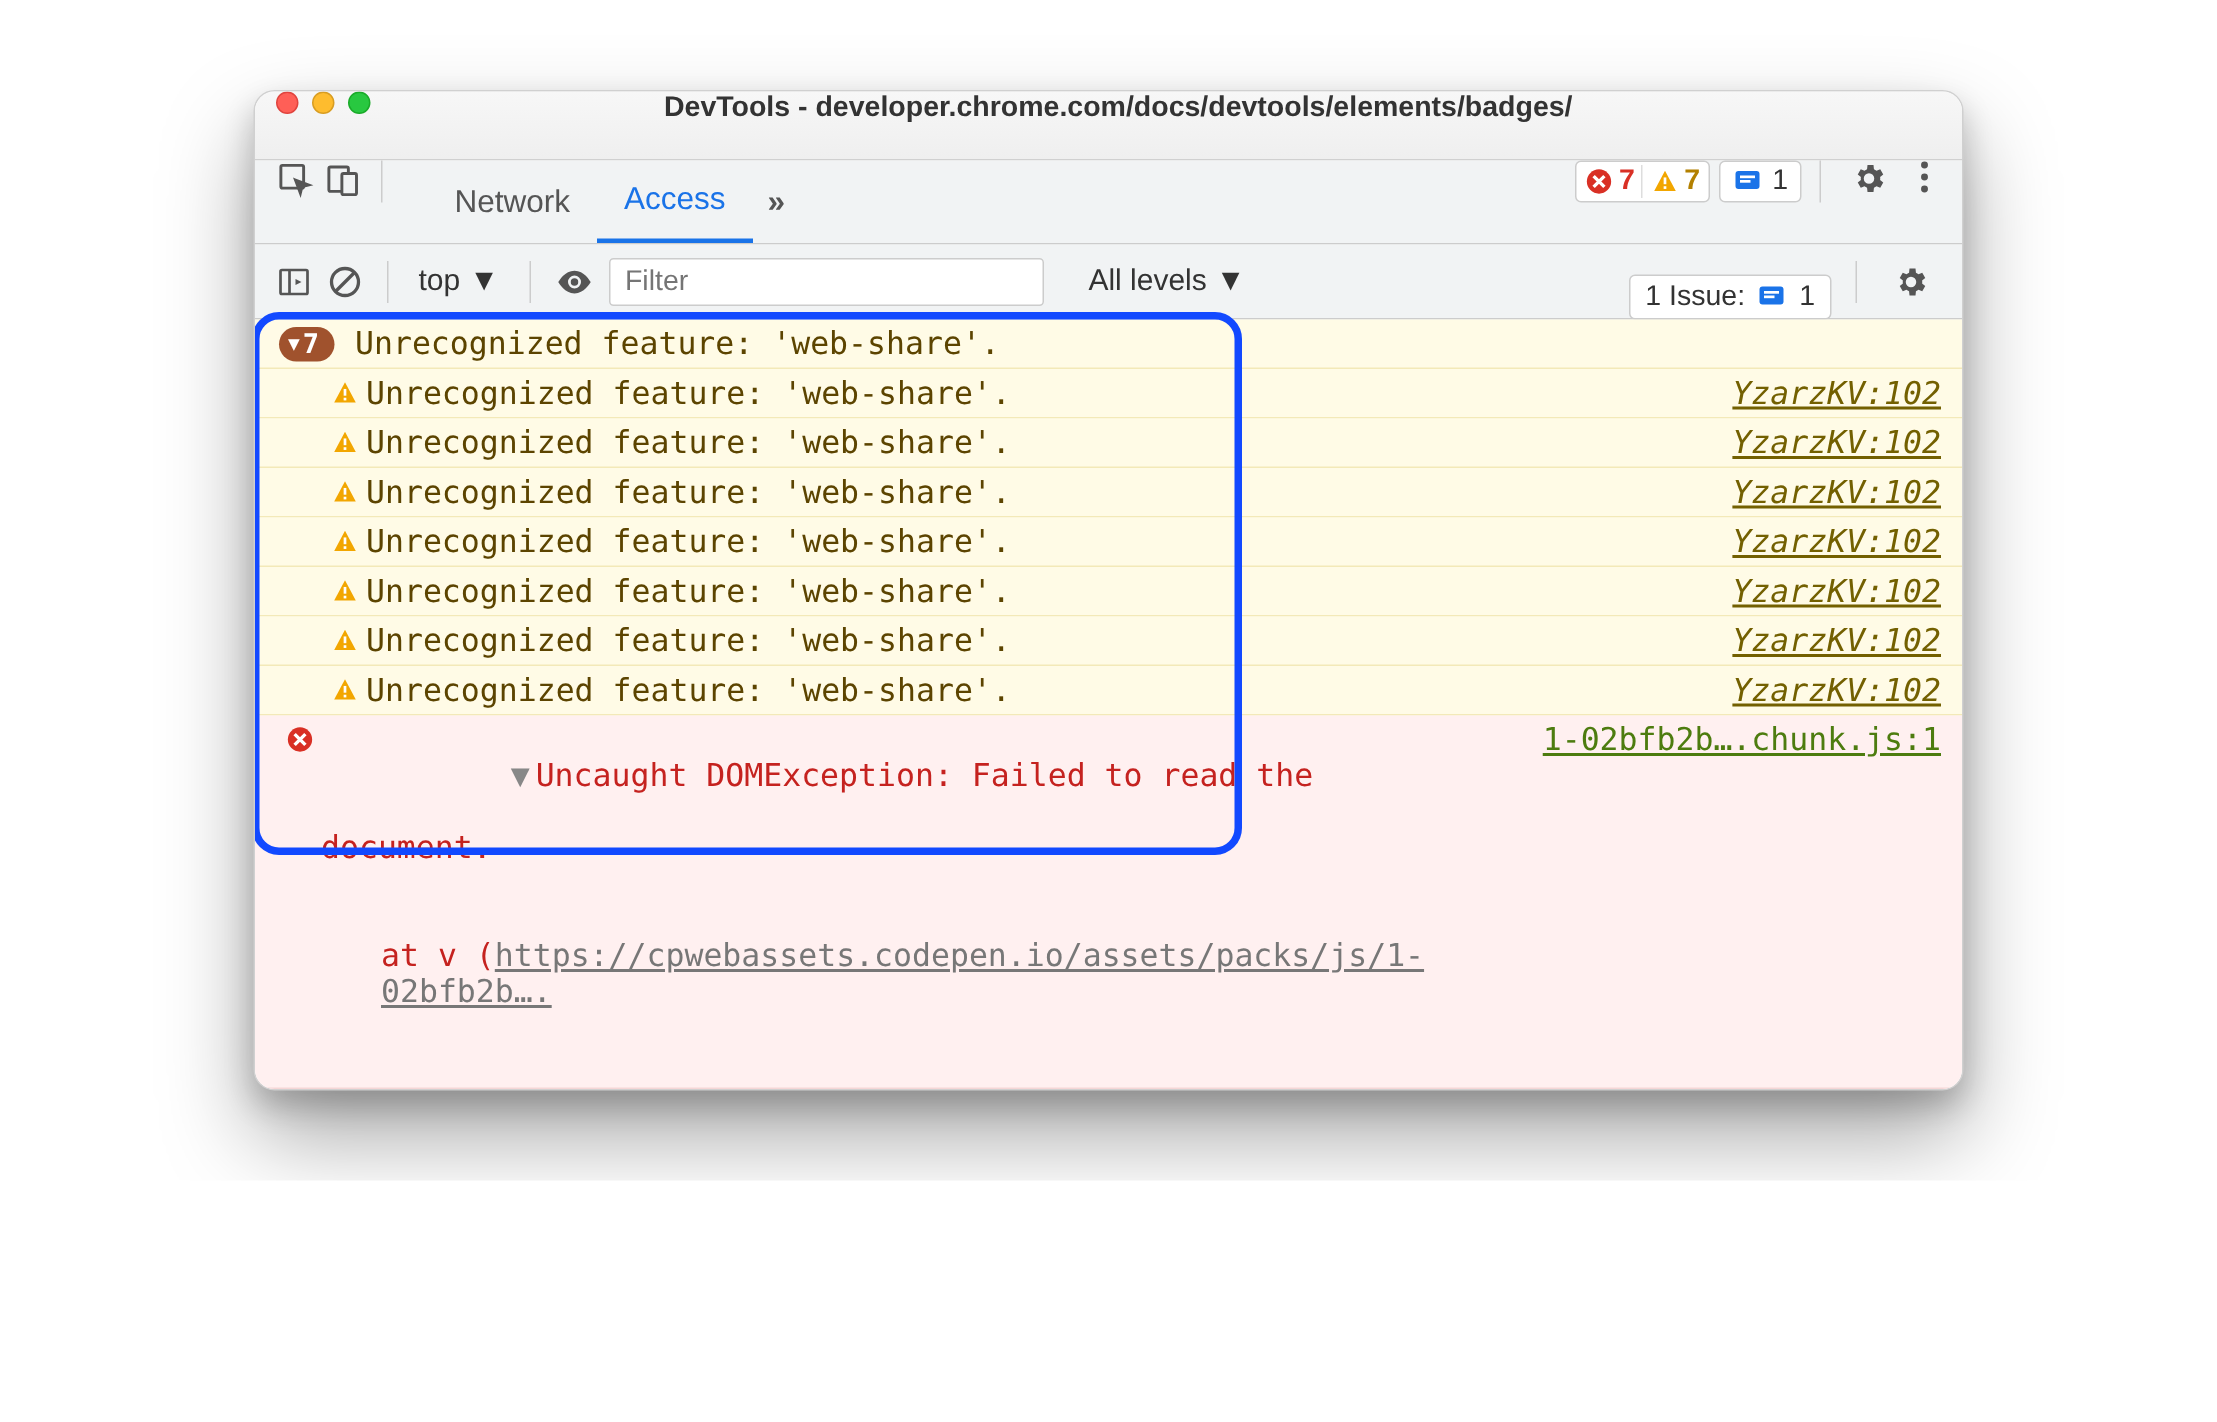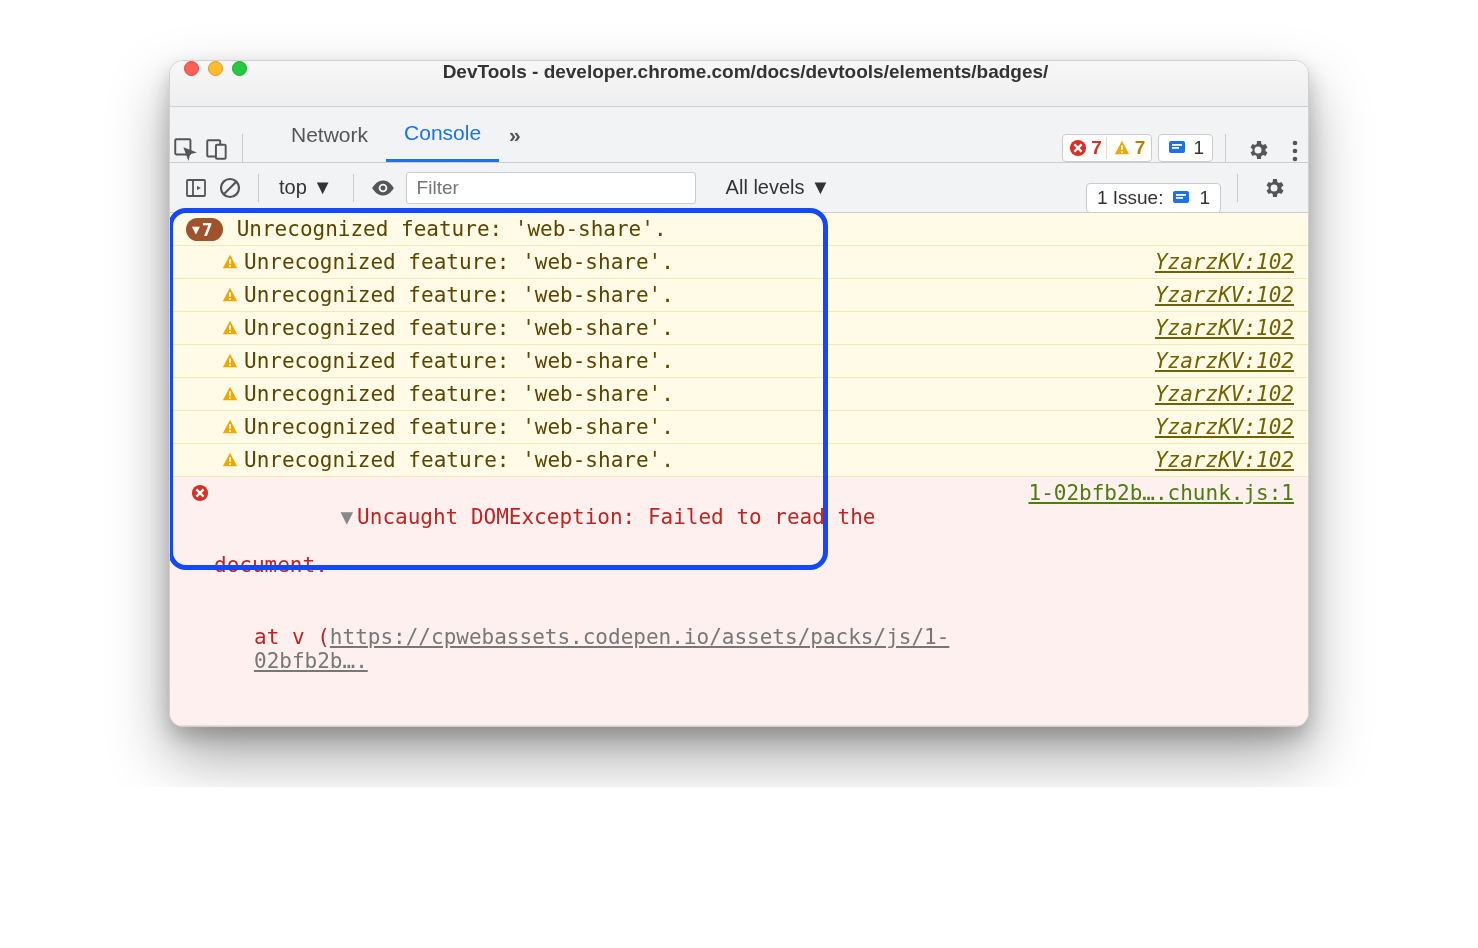--- a/index.html
+++ b/index.html
@@ -40,22 +40,22 @@
     font-weight: 600;
     font-size: 19px;
     color: #333;
     margin-left: -60px;
   }
   
   .topbar {
     height: 56px;
     border-bottom: 1px solid #ccc;
     display: flex;
-    align-items: flex-end;
-    padding: 0 2px;
+    align-items: flex-start;
+    padding: 0 14px;
     gap: 6px;
     background: #f1f3f4;
   }
   .tb-btn {
     display:flex; align-items:center; justify-content:center;
     color:#555;
   }
   .tabs { display:flex; gap:0; margin-left:18px; align-items:stretch; height:100%; }
   .tab {
     padding: 0 18px;
@@ -170,21 +170,21 @@
     </div>
     <div class="tb-btn">
       <svg width="26" height="26" viewBox="0 0 24 24" fill="none" stroke="#555" stroke-width="1.8">
         <rect x="3" y="4" width="12" height="15" rx="1"></rect>
         <rect x="11" y="8" width="9" height="13" rx="1" fill="#f1f3f4"></rect>
       </svg>
     </div>
     <div class="divider"></div>
     <div class="tabs">
       <div class="tab">Network</div>
-      <div class="tab active">Console</div>
+      <div class="tab active">Access</div>
       <div class="tab" style="padding:0 10px;font-weight:600">»</div>
     </div>
     <div class="spacer"></div>
     <div class="badge-group">
       <span class="err">
         <svg width="18" height="18" viewBox="0 0 20 20">
             <circle cx="10" cy="10" r="9" fill="#d93025"></circle>
             <path d="M6 6 L14 14 M14 6 L6 14" stroke="#fff" stroke-width="2.5"></path>
           </svg>
         <span>7</span>

